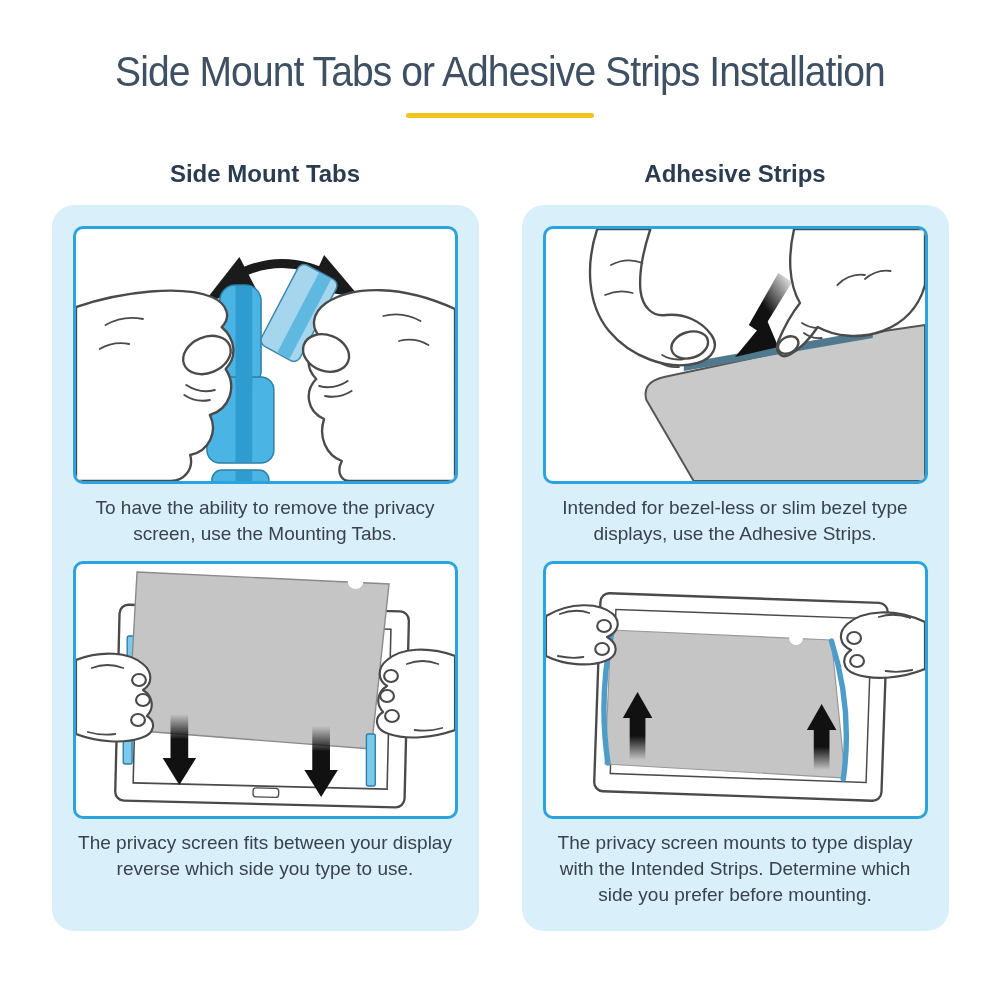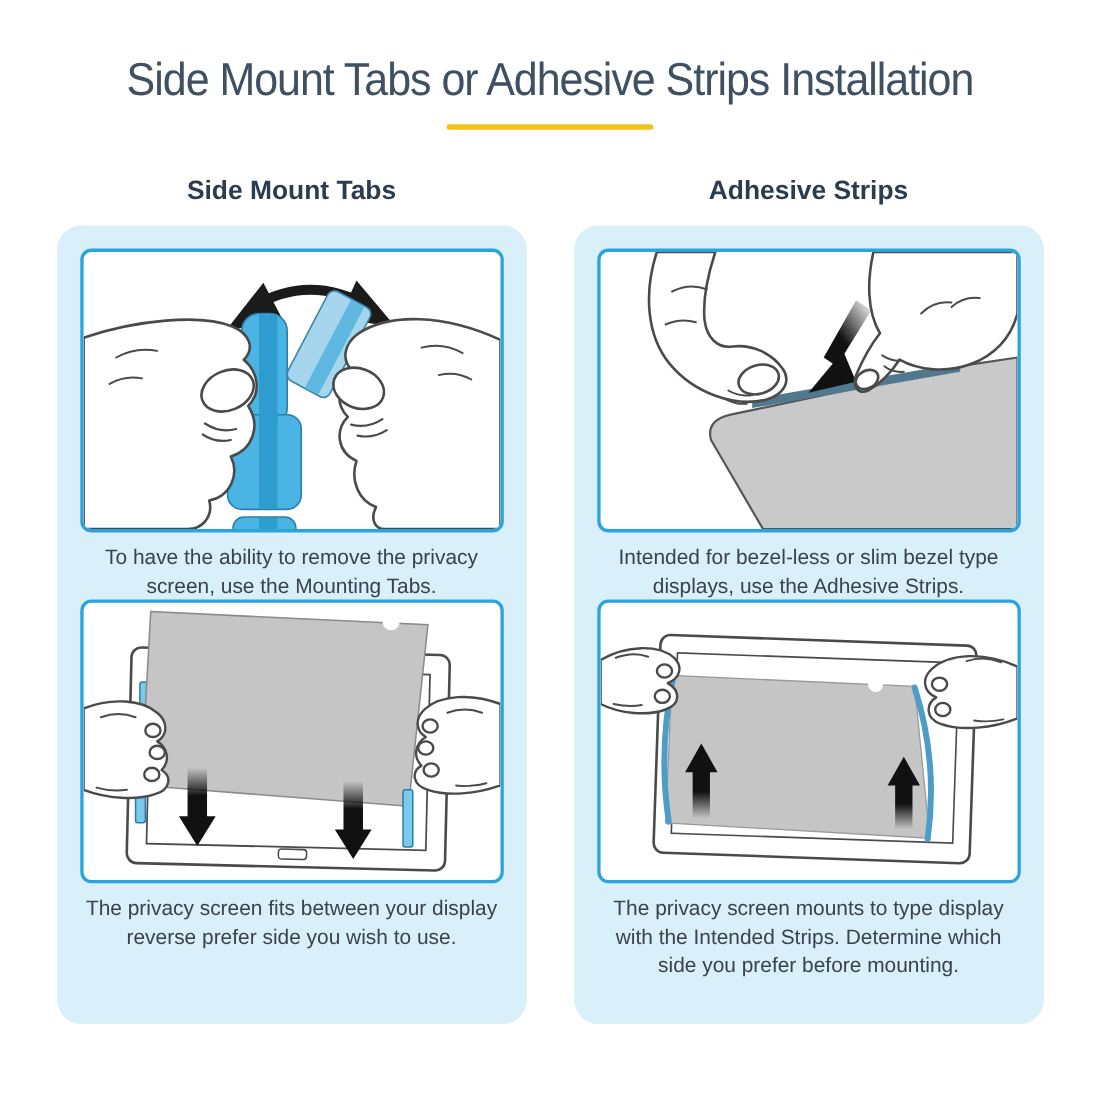--- a/index.html
+++ b/index.html
@@ -20,21 +20,21 @@
 
   .col-heading { text-align:center; font-weight:bold; font-size:24px;
                  color:#2B3C50; margin:42px 0 17px; }
 
   .panel { background:#D9EFF9; border-radius:22px; padding:21px; height:726px; }
 
   .figure { height:258px; background:#fff; border:3px solid #2BA3DC;
             border-radius:10px; overflow:hidden; }
   .figure svg { display:block; width:100%; height:100%; }
 
-  .caption { height:61px; padding-top:11px; text-align:center;
+  .caption { height:77px; padding-top:11px; text-align:center;
              font-size:19px; line-height:26px; color:#39424E; }
   .caption div { white-space:nowrap; }
 </style>
 </head>
 <body>
 
 <div class="page">
 
   <div class="title">Side Mount Tabs or Adhesive Strips Installation</div>
   <div class="rule"></div>
@@ -140,21 +140,21 @@
               <ellipse cx="320" cy="112" rx="7" ry="6"></ellipse>
               <ellipse cx="316" cy="132" rx="7" ry="6"></ellipse>
               <ellipse cx="321" cy="152" rx="7" ry="6"></ellipse>
               <path d="M368 100 q -16 -6 -32 0 M372 164 q -14 4 -28 2" fill="none" stroke-width="1.8"></path>
             </g>
           </svg>
         </div>
 
         <div class="caption">
           <div>The privacy screen fits between your display</div>
-          <div>reverse prefer side you wish to use.</div>
+          <div>reverse which side you type to use.</div>
         </div>
 
       </div>
     </div>
 
     <div class="col">
       <div class="col-heading">Adhesive Strips</div>
 
       <div class="panel">
 

